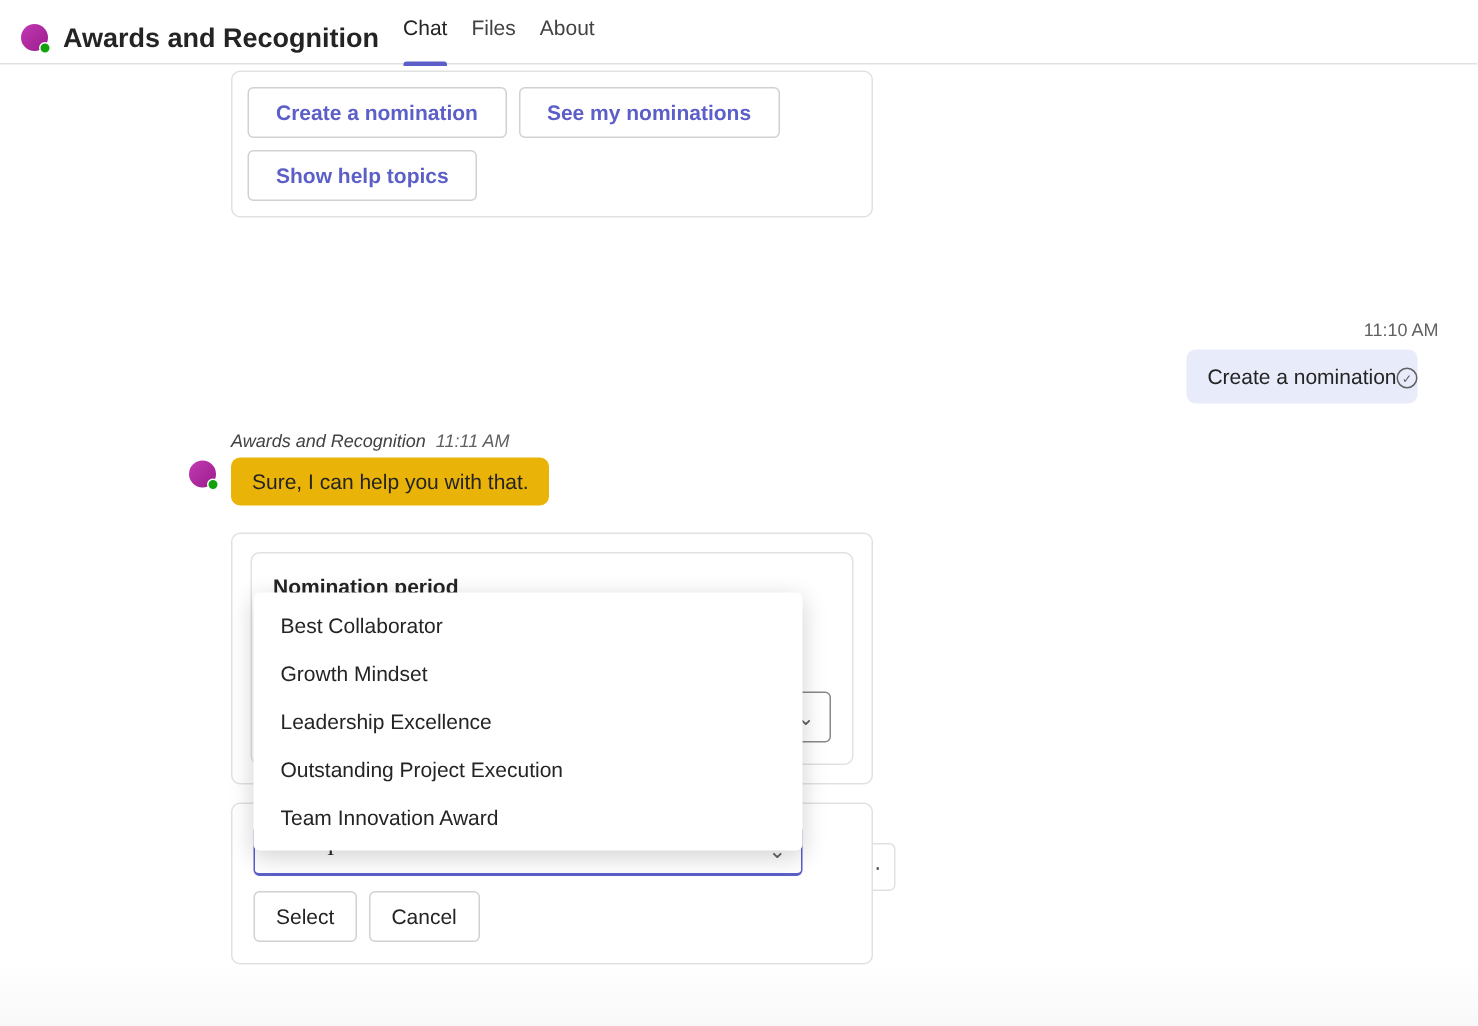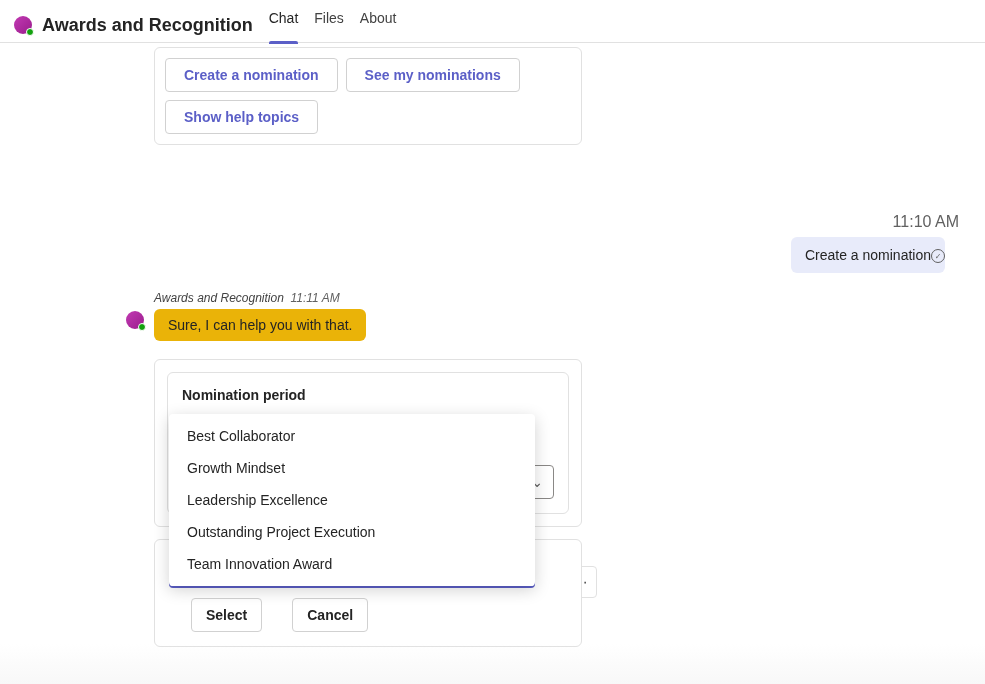--- a/index.html
+++ b/index.html
@@ -113,21 +113,21 @@
       cursor: pointer;
       font-size: 14px;
       font-family: inherit;
     }
     .user-row {
       margin-top: 68px;
       text-align: right;
       padding-right: 0;
     }
     .user-time {
-      font-size: 16px;
+      font-size: 12px;
       color: #616161;
       margin-bottom: 6px;
       display: block;
       padding-right: 0;
     }
     .user-bubble {
       display: inline-block;
       background: #e8ebfa;
       border-radius: 6px;
       padding: 10px 14px;
@@ -259,21 +259,21 @@
       padding: 14px;
       position: relative;
     }
     .dropdown-panel {
       position: absolute;
       background: #fff;
       border-radius: 4px;
       box-shadow: 0 4px 16px rgba(0,0,0,0.18);
       width: 366px;
       left: 14px;
-      bottom: 60px;
+      bottom: 75px;
       padding: 6px 0;
       z-index: 10;
     }
     .dropdown-item {
       padding: 8px 18px;
       font-size: 14px;
       color: #242424;
       cursor: pointer;
     }
     .combo-input {
@@ -297,26 +297,25 @@
     .action-row {
       display: flex;
       gap: 8px;
       margin-top: 10px;
     }
     .action-btn {
       border: 1px solid #d1d1d1;
       border-radius: 4px;
       background: #fff;
       color: #242424;
-      font-weight: 700;
+      font-weight: 400;
       padding: 8px 14px;
       cursor: pointer;
       font-size: 14px;
       font-family: inherit;
-      margin-left: 22px;
     }
     .fade-bottom {
       position: absolute;
       left: 0;
       right: 0;
       bottom: 0;
       height: 40px;
       background: linear-gradient(to bottom, rgba(255,255,255,0), rgba(245,245,245,0.7));
       pointer-events: none;
     }

